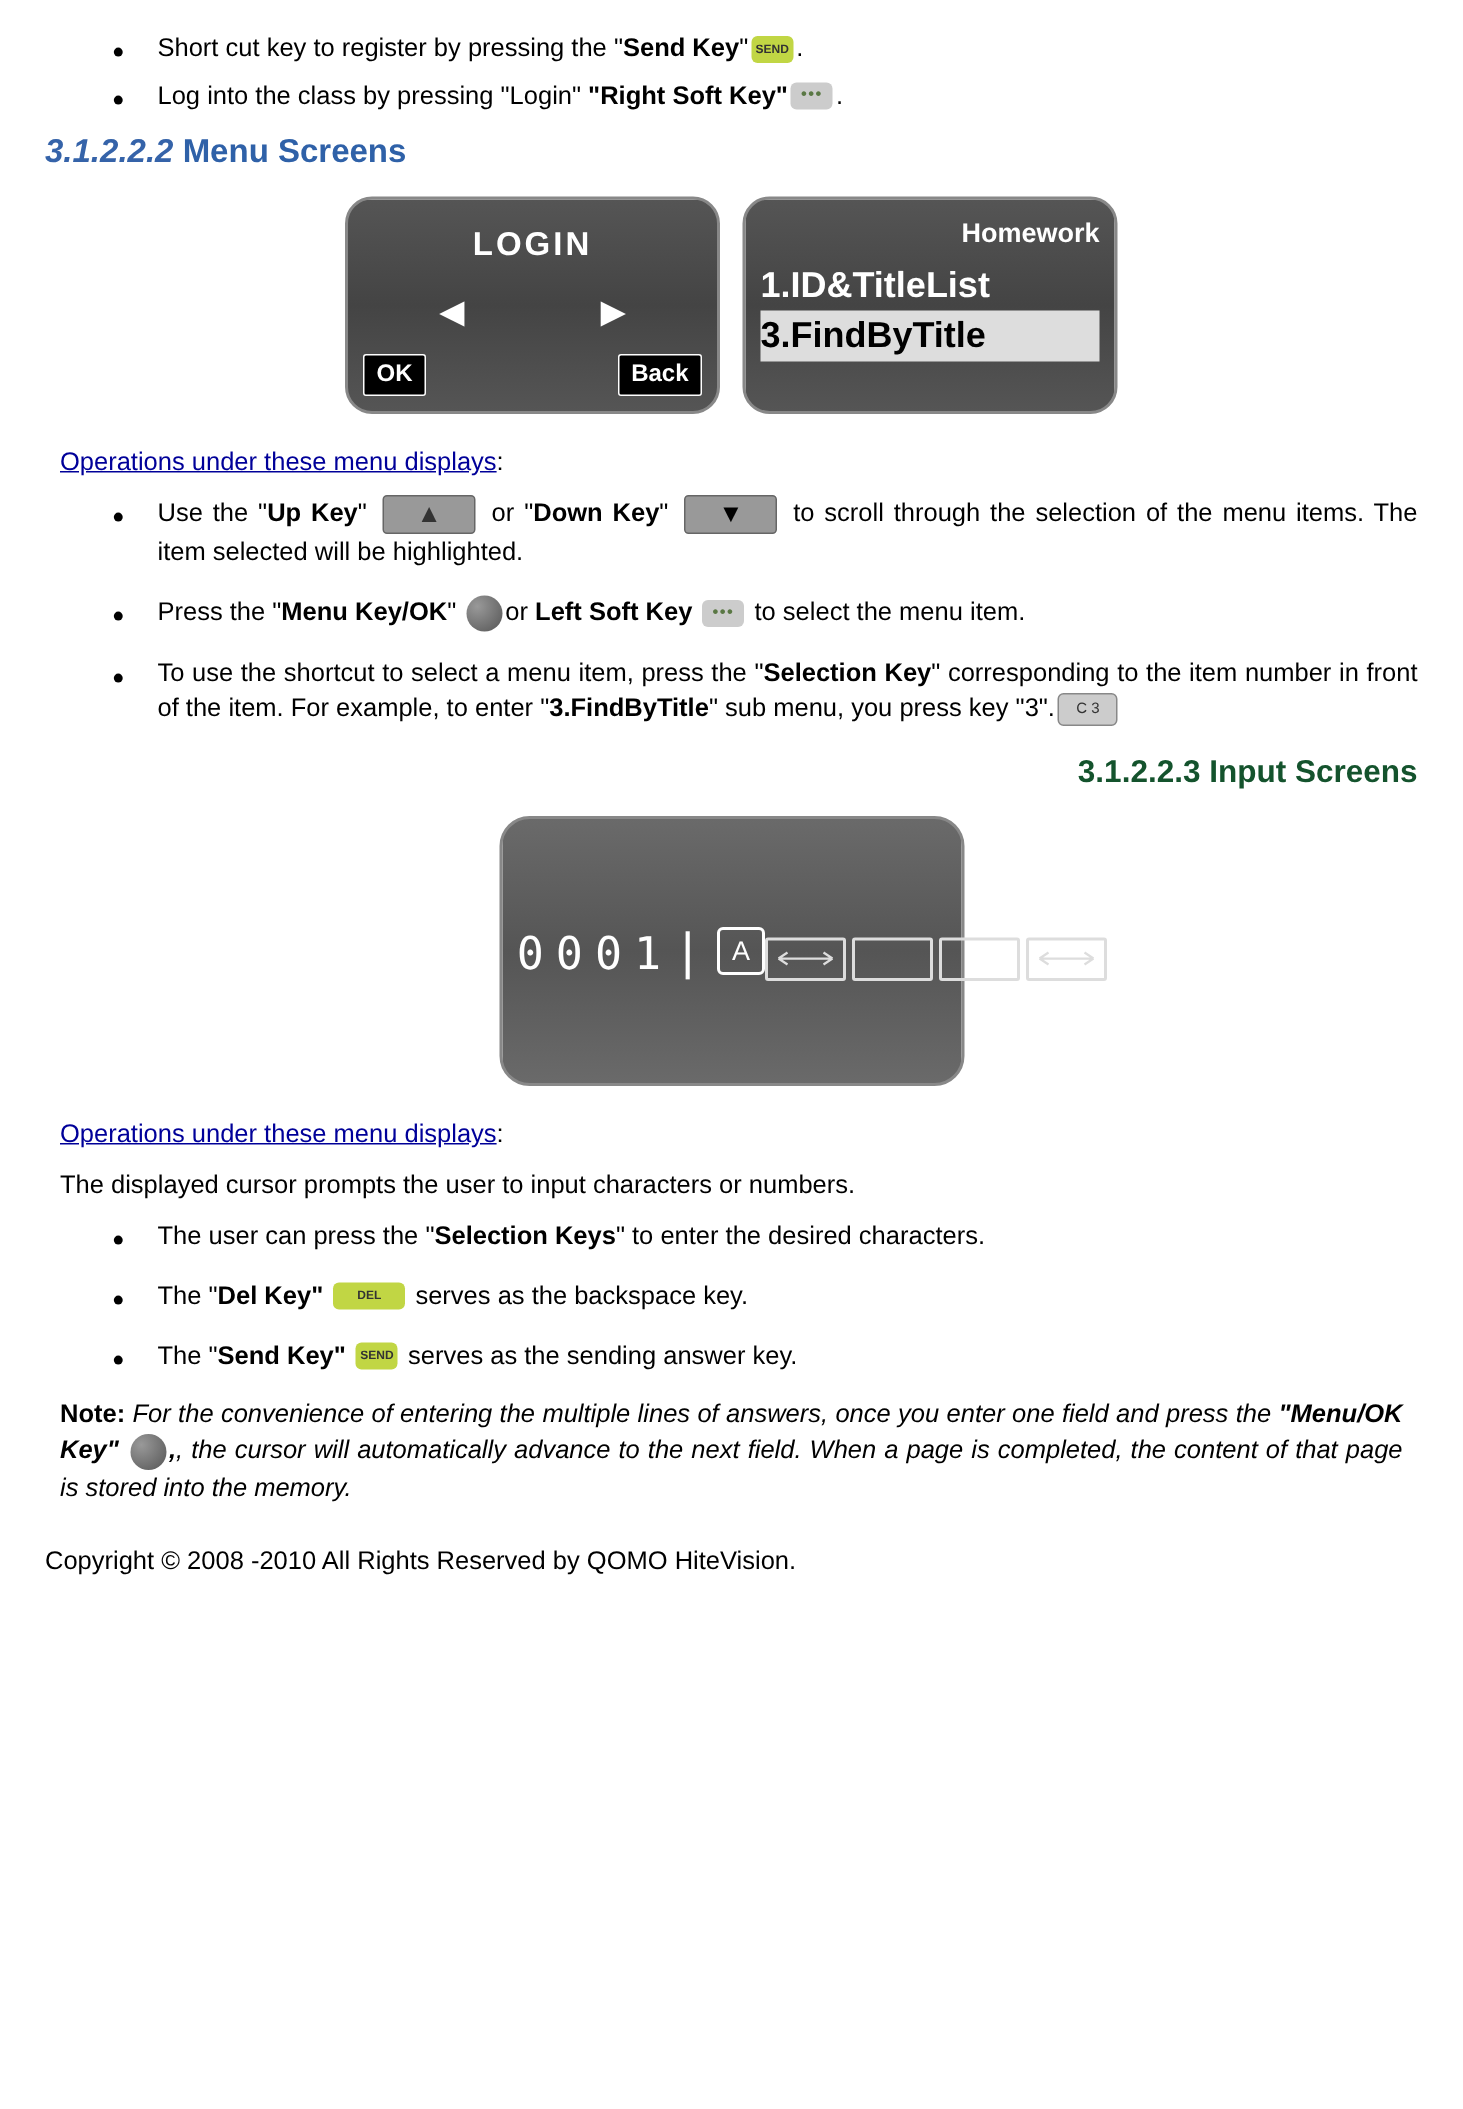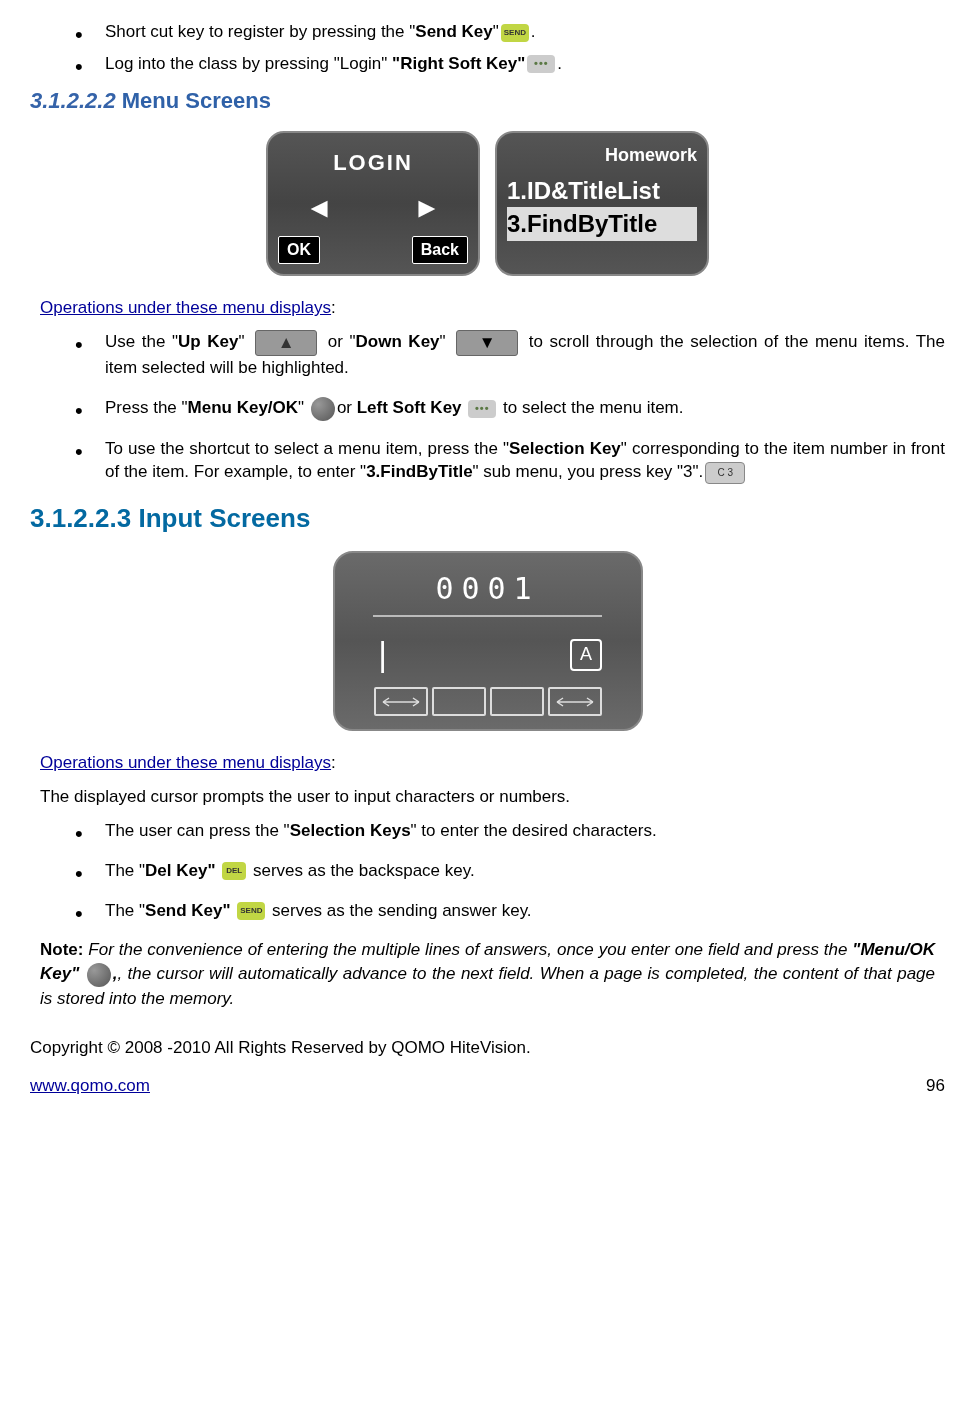--- a/index.html
+++ b/index.html
@@ -31,38 +31,39 @@
   .bold { font-weight: bold; }
   .italic { font-style: italic; }
   .heading1 {
     color: #3563a9;
     font-style: italic;
     font-size: 22px;
     font-weight: bold;
     margin: 8px 0 15px 0;
   }
   .heading2 {
-    color: #0369a1;
-    font-size: 26px;
+    color: #14532d;
+    font-size: 21px;
     font-weight: bold;
     margin: 15px 0;
+    text-align: right;
   }
   .link {
     color: #000099;
     text-decoration: underline;
   }
   .center { }
   .screens {
     display: flex;
     justify-content: center;
     gap: 15px;
     margin: 10px 0 20px 0;
   }
   .screen {
-    width: 214px;
+    width: 250px;
     height: 145px;
     border: 2px solid #888;
     border-radius: 18px;
     background: linear-gradient(#555,#444,#555);
     display: flex;
     flex-direction: column;
     padding: 10px;
     box-sizing: border-box;
     color: white;
     font-family: sans-serif;
@@ -79,21 +80,21 @@
   .login-bottom span { background:#000; padding:2px 8px; border:1px solid #fff; border-radius:2px;}
   .screen-hw { font-size: 20px; }
   .hw-title { text-align:right; margin-bottom:5px; font-size:18px;}
   .hw-row { font-size:24px; white-space:nowrap; }
   .hw-sel { background:#ddd; color:#000; display:inline-block; }
   .screen-input-wrap { display:flex; justify-content:center; margin:10px 0 20px 0;}
   .screen-input {
     width: 310px; height:180px;
     border:2px solid #888; border-radius:20px;
     background: linear-gradient(#6a6a6a,#555,#6a6a6a);
-    display:flex; flex-direction:column; align-items:center;
+    display:flex; align-items:center;
     padding:10px; box-sizing:border-box; color:white;
   }
   .input-num { font-size:30px; letter-spacing:8px; font-family:monospace; margin-top:5px;}
   .input-line { width:80%; height:2px; background:#bbb; margin:5px 0 15px 0;}
   .input-cursor-row { display:flex; justify-content:flex-start; width:80%; align-items:center; gap:10px;}
   .cursor-bar { font-size:32px; font-family:monospace;}
   .a-box { margin-left:auto; width:28px; height:28px; border:2px solid white; border-radius:4px; display:flex; align-items:center; justify-content:center; font-size:18px;}
   .answer-boxes { display:flex; gap:4px; margin-top:10px;}
   .ans-box { width:50px; height:25px; border:2px solid #ddd; border-radius:2px; display:flex; align-items:center; justify-content:center;}
   .icon-soft {
@@ -103,21 +104,21 @@
   .icon-soft::after {
     content:"•••"; position:absolute; width:100%; text-align:center;
     font-size:11px; top:1px; color:#5a7844; font-weight:bold; letter-spacing:1px;
   }
   .icon-send {
     display:inline-block; width:28px; height:18px; border-radius:4px;
     background:#c1d644; position:relative; vertical-align:middle; margin:0 2px;
     font-size:8px; text-align:center; line-height:18px; color:#333; font-weight:bold;
   }
   .icon-del {
-    display:inline-block; width:24px; height:18px; border-radius:4px;
+    display:inline-block; width:48px; height:18px; border-radius:4px;
     background:#c1d644; position:relative; vertical-align:middle; margin:0 2px;
     font-size:8px; text-align:center; line-height:18px; color:#333; font-weight:bold;
   }
   .icon-menu {
     display:inline-block; width:24px; height:24px; border-radius:50%;
     background:radial-gradient(circle at 30% 30%,#999,#555);
     vertical-align:middle; margin:0 2px; font-size:6px; color:white;
     text-align:center; line-height:24px; font-weight:bold;
   }
   .icon-arrow {
@@ -231,17 +232,13 @@
     <span>The "</span><span class="bold">Send Key"</span> <span class="icon-send">SEND</span><span> serves as the sending answer key.</span>
   </li>
 </ul>
 
 <p class="just">
   <span class="bold">Note: </span><span class="italic">For the convenience of entering the multiple lines of answers, once you enter one field and press the </span><span class="bold italic">"Menu/OK Key" </span><span class="icon-menu"></span><span class="bold italic">,</span><span class="italic">, the cursor will automatically advance to the next field. When a page is completed, the content of that page is stored into the memory.</span>
 </p>
 
 <div class="footer center">
   <div>Copyright © 2008 -2010 All Rights Reserved by QOMO HiteVision.</div>
-  <div style="margin-top:15px">
-    <span class="footer-link">www.qomo.com</span>
-    <span class="page-num">96</span>
-  </div>
 </div>
 
 </body></html>

